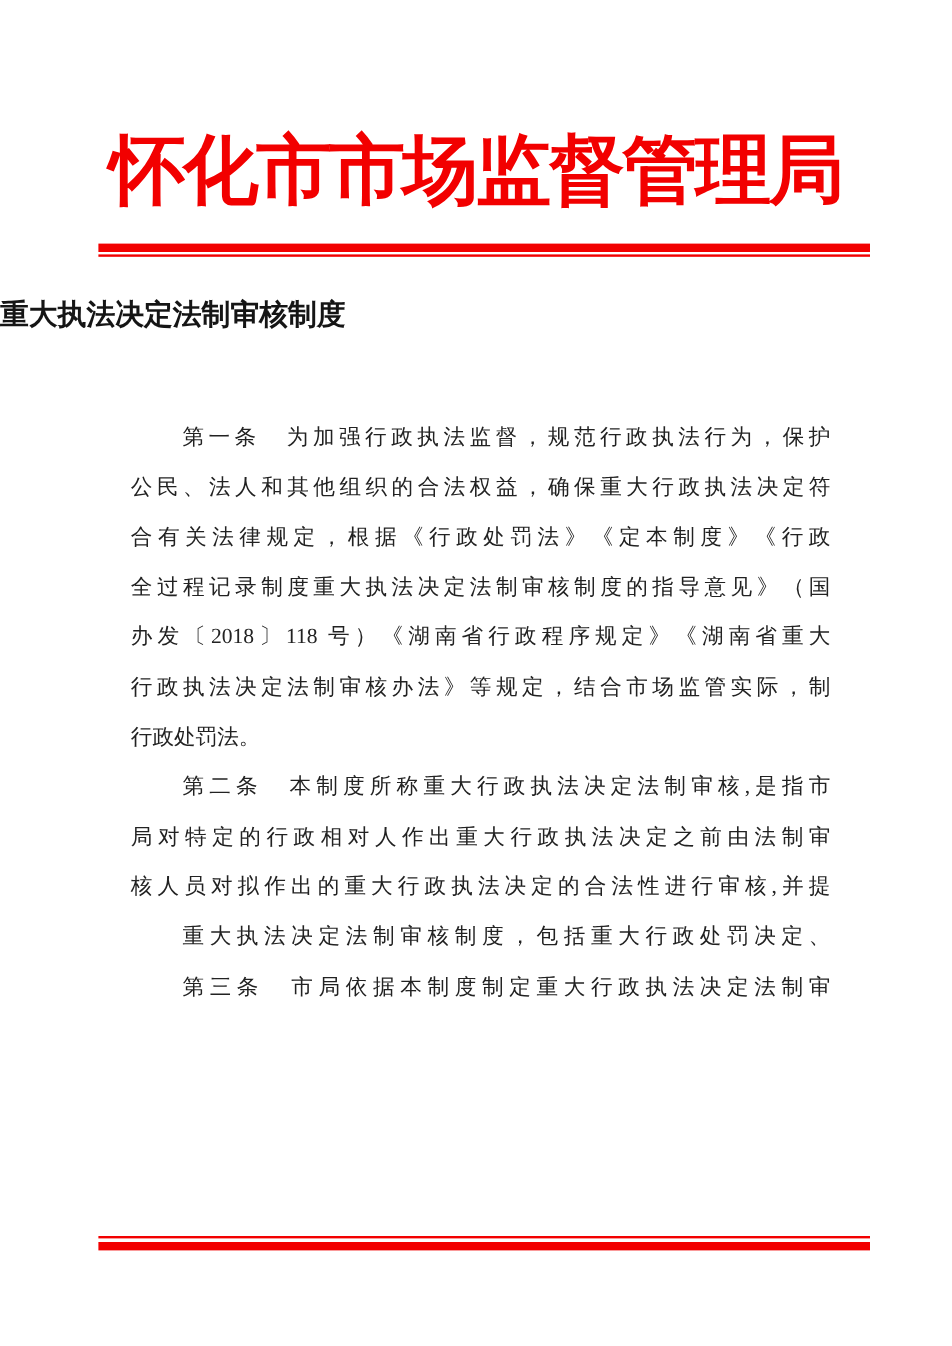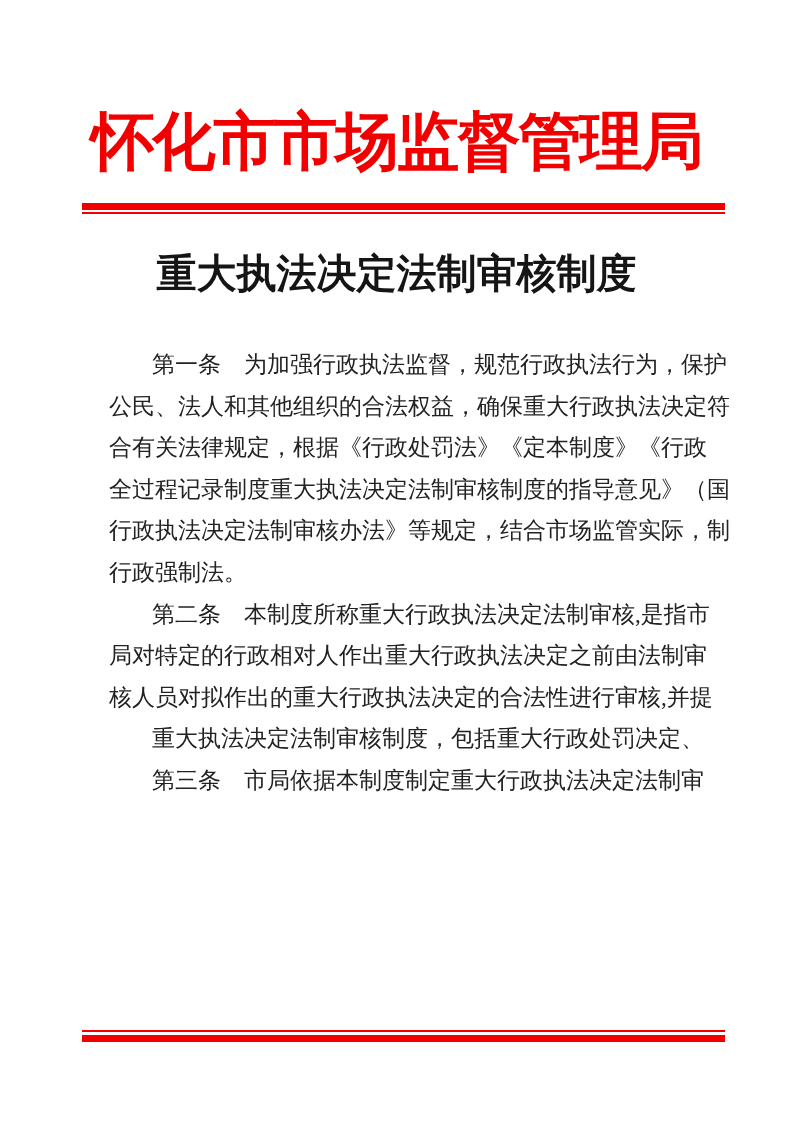--- a/index.html
+++ b/index.html
@@ -41,33 +41,33 @@
   .rule .gap   { height: 2px; background: transparent; }
   .rule-top    { top: 203px; }
   .rule-bottom { top: 1030px; }
   .rule-bottom .gap { height: 3px; }
   
   .doc-title {
     position: absolute;
     top: 246px;
     left: 0;
     width: 100%;
-    text-align: center;
-    font-size: 40px;
+    text-align: left;
+    font-size: 24px;
     font-weight: bold;
     color: #151515;
     white-space: nowrap;
   }
   
   .doc-body {
     position: absolute;
     top: 344px;
     left: 109px;
     width: 583px;
-    font-size: 23px;
+    font-size: 18px;
     color: #222222;
     font-weight: 400;
   }
   .line {
     height: 41.6px;
     line-height: 41.6px;
     text-align: justify;
     text-align-last: justify;
     text-justify: inter-character;
     white-space: nowrap;
@@ -92,22 +92,23 @@
     <div class="bar thin"></div>
   </div>
 
   <div class="doc-title">重大执法决定法制审核制度</div>
 
   <div class="doc-body">
       <div class="line first">第一条　为加强行政执法监督，规范行政执法行为，保护</div>
       <div class="line">公民、法人和其他组织的合法权益，确保重大行政执法决定符</div>
       <div class="line">合有关法律规定，根据《行政处罚法》《定本制度》《行政</div>
       <div class="line">全过程记录制度重大执法决定法制审核制度的指导意见》（国</div>
+      <div class="line">办发〔2018〕118 号）《湖南省行政程序规定》《湖南省重大</div>
       <div class="line">行政执法决定法制审核办法》等规定，结合市场监管实际，制</div>
-      <div class="line plast">行政强制法。</div>
+      <div class="line plast">行政处罚法。</div>
       <div class="line first">第二条　本制度所称重大行政执法决定法制审核,是指市</div>
       <div class="line">局对特定的行政相对人作出重大行政执法决定之前由法制审</div>
       <div class="line">核人员对拟作出的重大行政执法决定的合法性进行审核,并提</div>
       <div class="line first">重大执法决定法制审核制度，包括重大行政处罚决定、</div>
       <div class="line first">第三条　市局依据本制度制定重大行政执法决定法制审</div>
     </div>
 
   <div class="rule rule-bottom">
     <div class="bar thin"></div>
     <div class="gap"></div>

